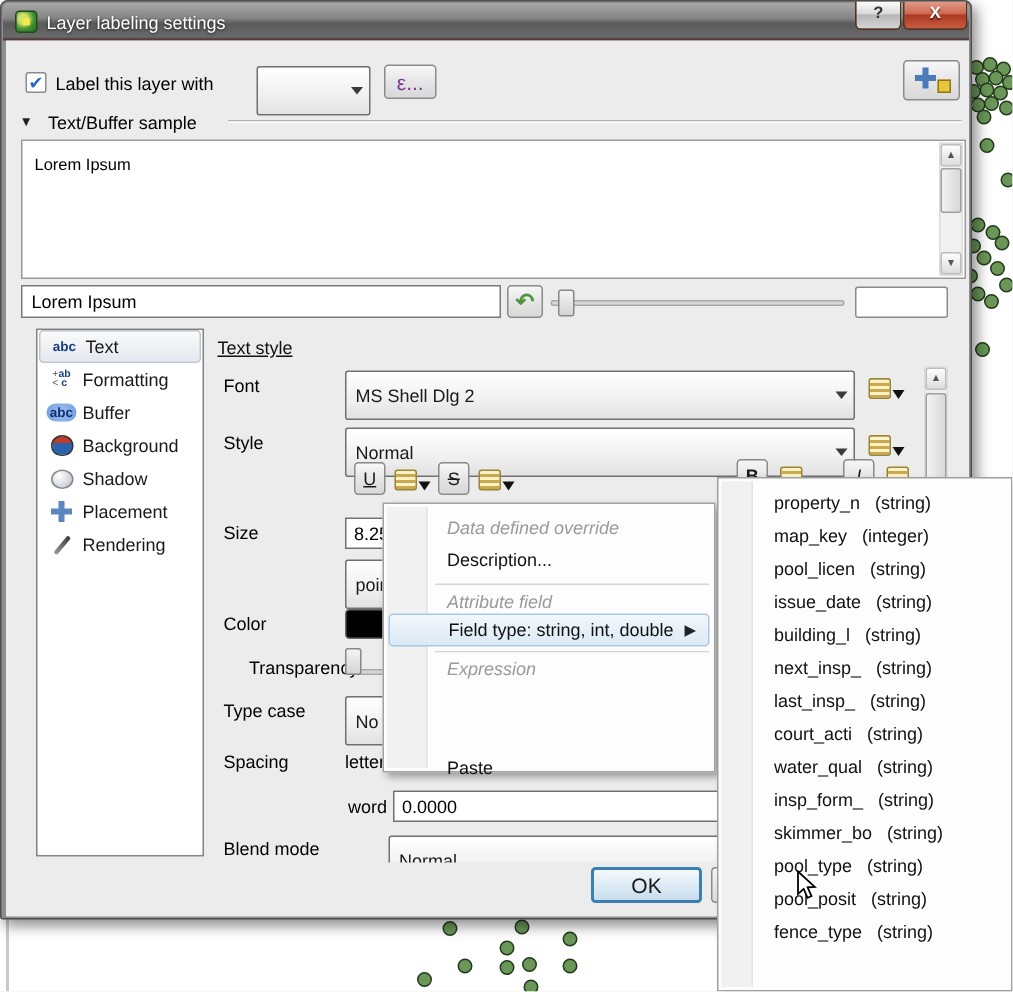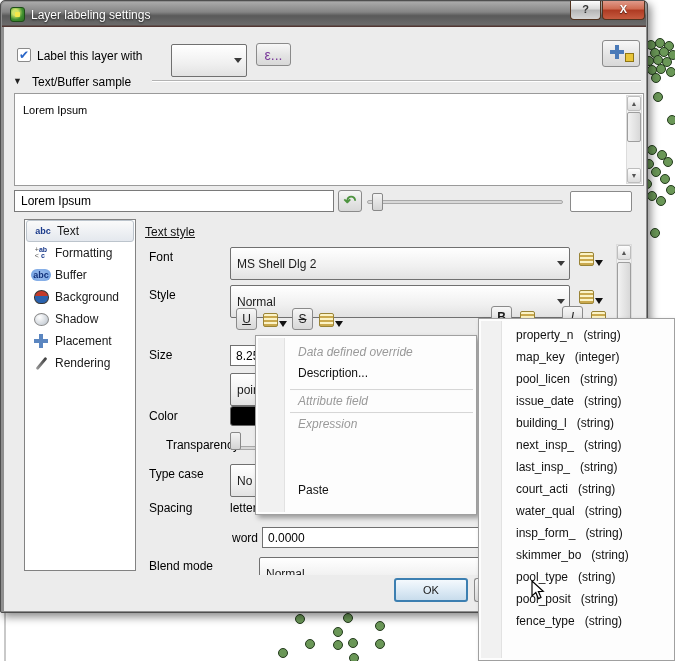--- a/index.html
+++ b/index.html
@@ -79,21 +79,21 @@
 
   
   .main-panel { position:absolute; left:135px; top:218px; width:495px; height:356px; overflow:hidden; }
   .ts-header { position:absolute; left:6px; top:6px; font-size:12px; text-decoration:underline; color:#111; }
   .swatch { position:absolute; width:122px; height:20px; background:#000; border:1px solid #666; border-radius:3px; }
   .slider-track { position:absolute; height:4px; background:#d8d8d8; border:1px solid #a8a8a8; border-radius:2px; }
   .slider-handle { position:absolute; width:11px; height:18px; background:linear-gradient(180deg,#f4f4f4,#d4d4d4); border:1px solid #888; border-radius:2px; }
 
   
   .ok-btn { position:absolute; left:393px; top:577px; width:74px; height:24px; border:2px solid #3c7fb1; border-radius:3px;
-            background:linear-gradient(180deg,#f4f9fd,#dceaf5 55%,#c8dcec); font-size:11px; display:flex; align-items:center; justify-content:center; }
+            background:linear-gradient(180deg,#f4f9fd,#dceaf5 55%,#c8dcec); font-size:14px; display:flex; align-items:center; justify-content:center; }
   .btn-sliver { position:absolute; left:473px; top:577px; width:5px; height:24px; border:1px solid #8a8a8a; border-right:none; border-radius:3px 0 0 3px; background:linear-gradient(180deg,#f7f7f7,#dcdcdc); }
 
   
   .menu { position:absolute; background:#fdfdfd; border:1px solid #a0a0a0; box-shadow:3px 3px 5px rgba(0,0,0,.35); }
   .menu .gutter { position:absolute; left:2px; top:2px; bottom:2px; width:27px; background:#f1f1f1; border-right:1px solid #e2e2e2; }
   .menu1 { left:255px; top:335px; width:222px; height:180px; z-index:20; padding-top:8px; }
   .m-title { height:16px; line-height:16px; padding-left:42px; font-style:italic; color:#9a9a9a; font-size:12px; }
   .m-item { position:relative; padding-left:42px; font-size:12px; color:#111; display:flex; align-items:center; }
   .m-desc { height:26px; } .m-edit { height:26px; } .m-paste { height:24px;margin-top:46px; }
   .m-sep { height:7px; position:relative; }
@@ -393,20 +393,24 @@
       <div class="btn-sliver" style="top:551px; left:470px;"></div>
     </div>
   </div>
 
   <div class="menu menu1">
     <div class="gutter"></div>
     <div class="m-title">Data defined override</div>
     <div class="m-item m-desc">Description...</div>
     <div class="m-sep"></div>
     <div class="m-title">Attribute field</div>
+    <div class="m-item m-hl">
+      <span>Field type: string, int, double</span>
+      <span class="sub-arr">▶</span>
+    </div>
     <div class="m-sep"></div>
     <div class="m-title">Expression</div>
     <div class="m-item m-paste">Paste</div>
   </div>
 
   <svg class="cursor" width="16" height="21">
     <polygon points="1,1 1,16 4.8,12.6 7.4,18.6 10,17.4 7.4,11.6 12.2,11.3" fill="#ffffff" stroke="#000000" stroke-width="1.2"></polygon>
   </svg>
 </div>
 

